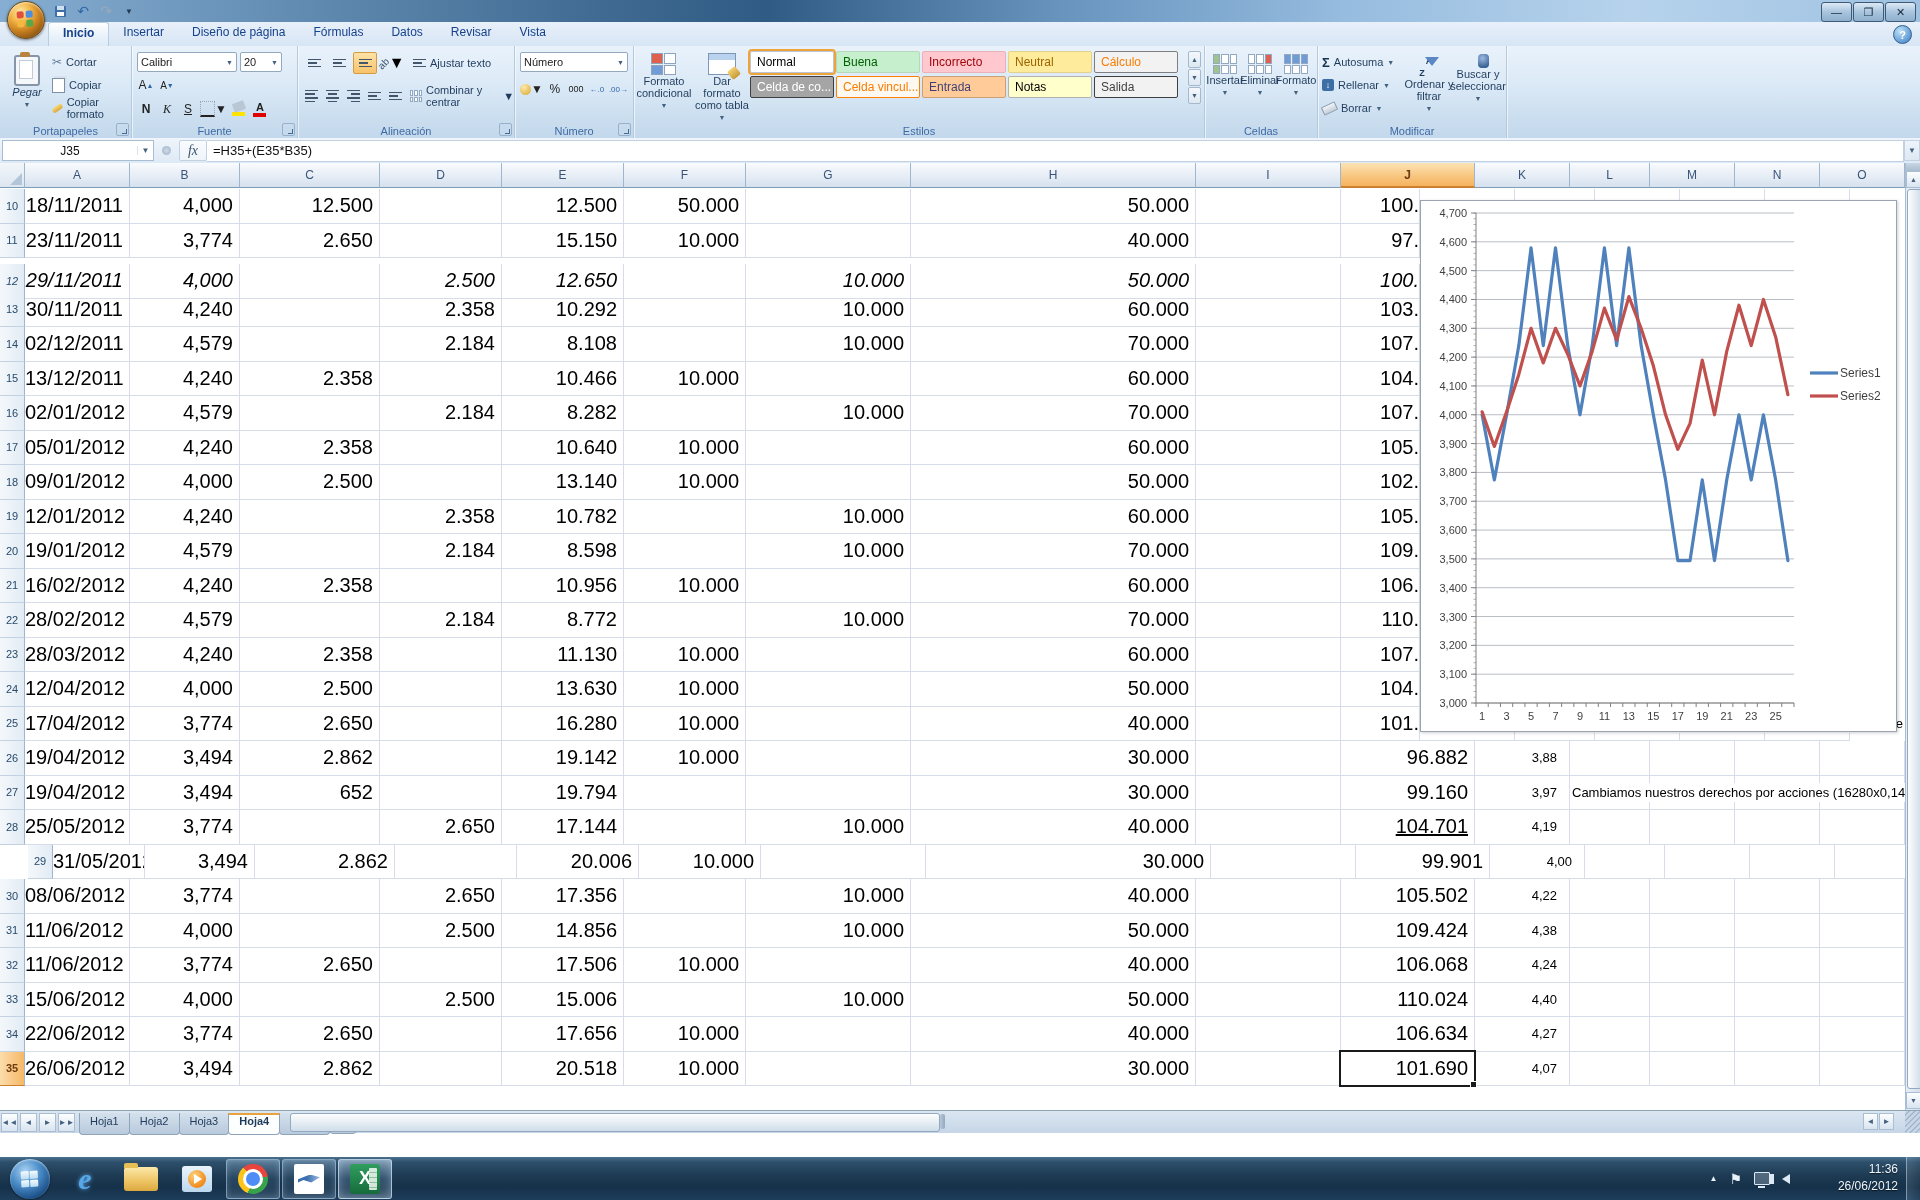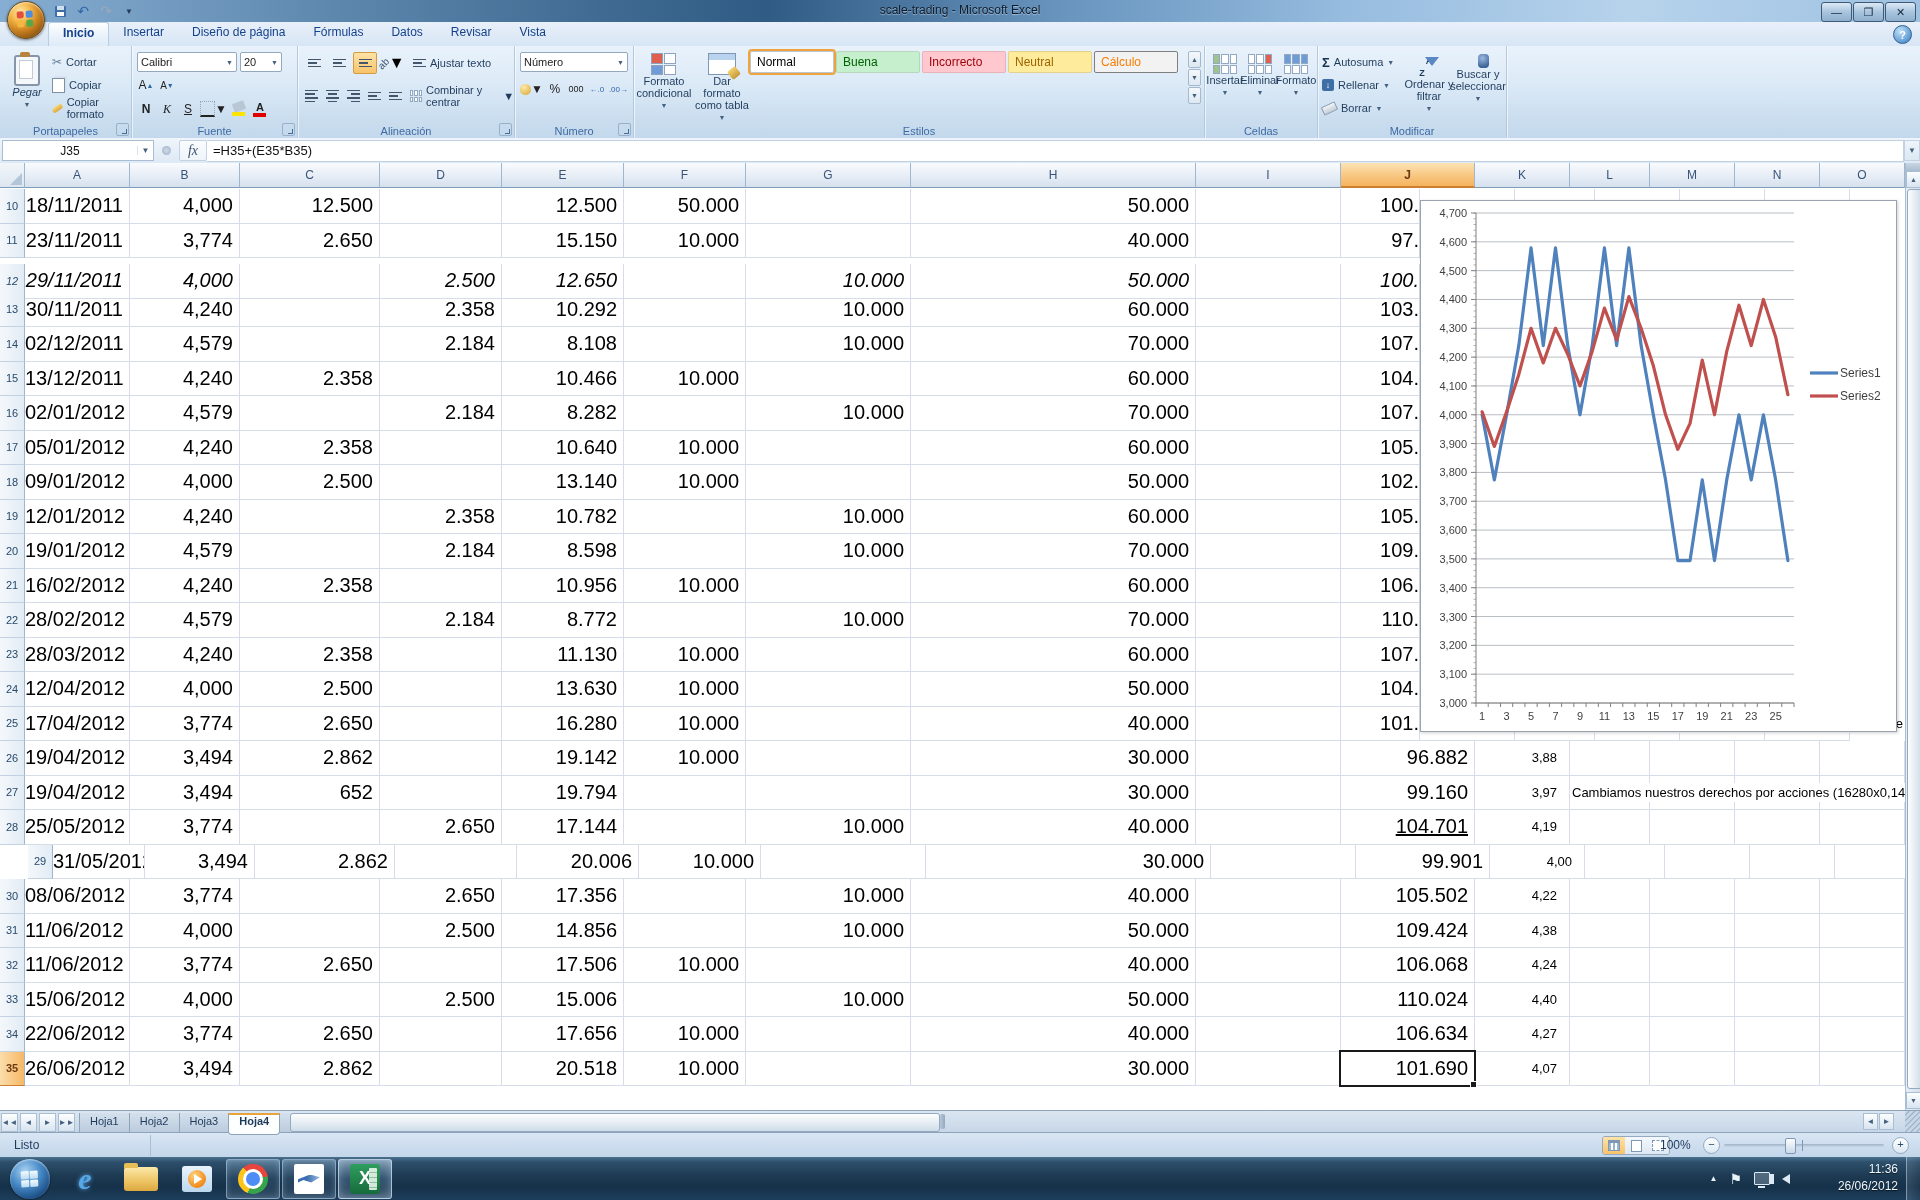--- a/index.html
+++ b/index.html
@@ -247,21 +247,20 @@
 
   <div class="titlebar">
     <div class="qat">
       <span class="qbtn">
           <span class="floppy"></span>
         </span>
       <span class="qbtn undo">↶</span>
       <span class="qbtn redo">↷</span>
       <span class="qbtn qdrop">▼</span>
     </div>
-    <div class="wtitle">scale-trading  -  Microsoft Excel</div>
     <div class="winbtns">
       <div class="wbtn">—</div>
       <div class="wbtn">❐</div>
       <div class="wbtn">✕</div>
     </div>
   </div>
   <div class="orb">
     <span class="orbflower">
       <i style="background:#e2503c"></i>
         <i style="background:#4f8edc"></i>
@@ -480,20 +479,27 @@
         <span>Dar formato como tabla</span>
           <span class="dropA">▼</span>
       </div>
       <div id="stylegal">
           <div class="galrow">
             <div class="galitem sel" style="background: rgb(255, 255, 255); color: rgb(0, 0, 0); border-color: rgb(184, 198, 214);">Normal</div>
             <div class="galitem" style="background: rgb(198, 239, 206); color: rgb(0, 97, 0); border-color: rgb(184, 216, 190);">Buena</div>
             <div class="galitem" style="background: rgb(255, 199, 206); color: rgb(156, 0, 6); border-color: rgb(232, 178, 184);">Incorrecto</div>
             <div class="galitem" style="background: rgb(255, 235, 156); color: rgb(156, 101, 0); border-color: rgb(229, 210, 138);">Neutral</div>
             <div class="galitem" style="background: rgb(242, 242, 242); color: rgb(250, 125, 0); border-color: rgb(127, 127, 127);">Cálculo</div>
+          </div>
+          <div class="galrow">
+            <div class="galitem" style="background: rgb(165, 165, 165); color: rgb(255, 255, 255); border-color: rgb(63, 63, 63);">Celda de co...</div>
+            <div class="galitem" style="background: rgb(253, 248, 240); color: rgb(250, 125, 0); border-color: rgb(255, 128, 1);">Celda vincul...</div>
+            <div class="galitem" style="background: rgb(255, 204, 153); color: rgb(63, 63, 118); border-color: rgb(201, 160, 119);">Entrada</div>
+            <div class="galitem" style="background: rgb(255, 255, 204); color: rgb(0, 0, 0); border-color: rgb(178, 178, 178);">Notas</div>
+            <div class="galitem" style="background: rgb(242, 242, 242); color: rgb(63, 63, 63); border-color: rgb(63, 63, 63);">Salida</div>
           </div>
         </div>
       <div class="galscroll">
         <div class="gs">▲</div>
         <div class="gs">▼</div>
         <div class="gs">▼</div>
       </div>
       <div class="glabel">Estilos</div>
     </div>
 
@@ -1290,41 +1296,20 @@
     <div class="instab">
         <i></i>
       </div>
     <div class="hthumb"></div>
     <div class="hhandle"></div>
     <div class="hbtn" style="right:42px;">◄</div>
     <div class="hbtn" style="right:26px;">►</div>
     <div class="cornergrip"></div>
   </div>
 
-  <div class="statusbar">
-    <div class="smode">Listo</div>
-    <div class="sdiv"></div>
-    <div class="viewbtns">
-      <div class="vb active">
-          <span class="vbg"></span>
-        </div>
-      <div class="vb">
-          <span class="vbp"></span>
-        </div>
-      <div class="vb">
-          <span class="vbb"></span>
-        </div>
-    </div>
-    <div class="zoomlbl">100%</div>
-    <div class="zminus">−</div>
-    <div class="ztrack"></div>
-    <div class="znotch"></div>
-    <div class="zthumb"></div>
-    <div class="zplus">+</div>
-  </div>
 
   <div class="taskbar">
     <div class="tbicons">
       <div class="startorb">
           <span class="flag">
             <i></i>
             <i></i>
             <i></i>
             <i></i>
           </span>

